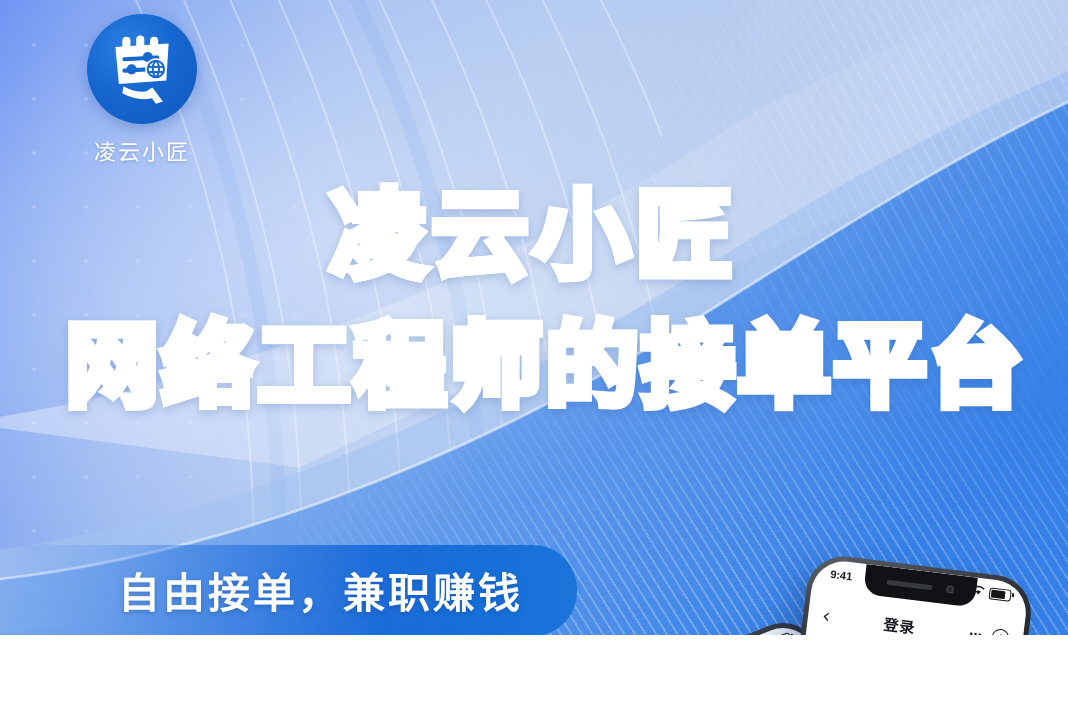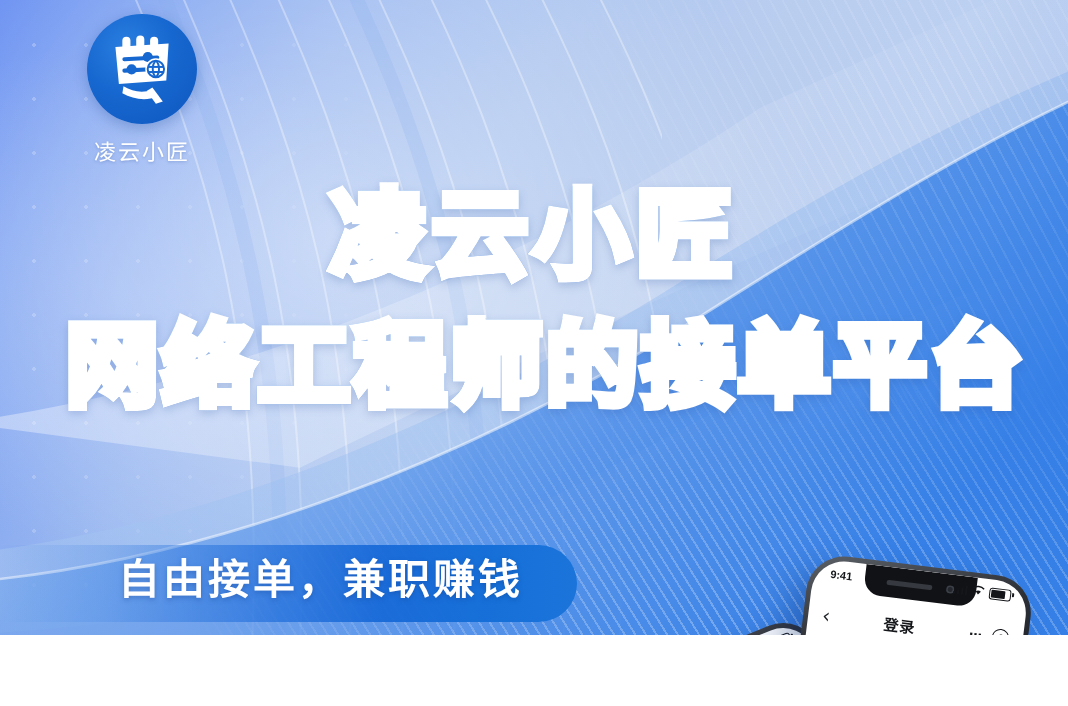--- a/index.html
+++ b/index.html
@@ -150,21 +150,21 @@
   
   .tagline-wrap {
     position: absolute;
     left: 0;
     top: 545px;
     z-index: 30;
   }
   .tagline {
     position: relative;
     display: inline-block;
-    padding: 0 54px 16px 118px;
+    padding: 14px 54px 16px 118px;
     border-top-right-radius: 44px;
     border-bottom-right-radius: 44px;
     background: linear-gradient(90deg,
         rgba(52,125,225,0.00) 0%,
         rgba(48,122,224,0.22) 18%,
         rgba(35,112,220,0.62) 42%,
         rgba(23,105,216,0.94) 66%,
         #1670d8 86%,
         #1a74da 100%);
     color: #ffffff;

